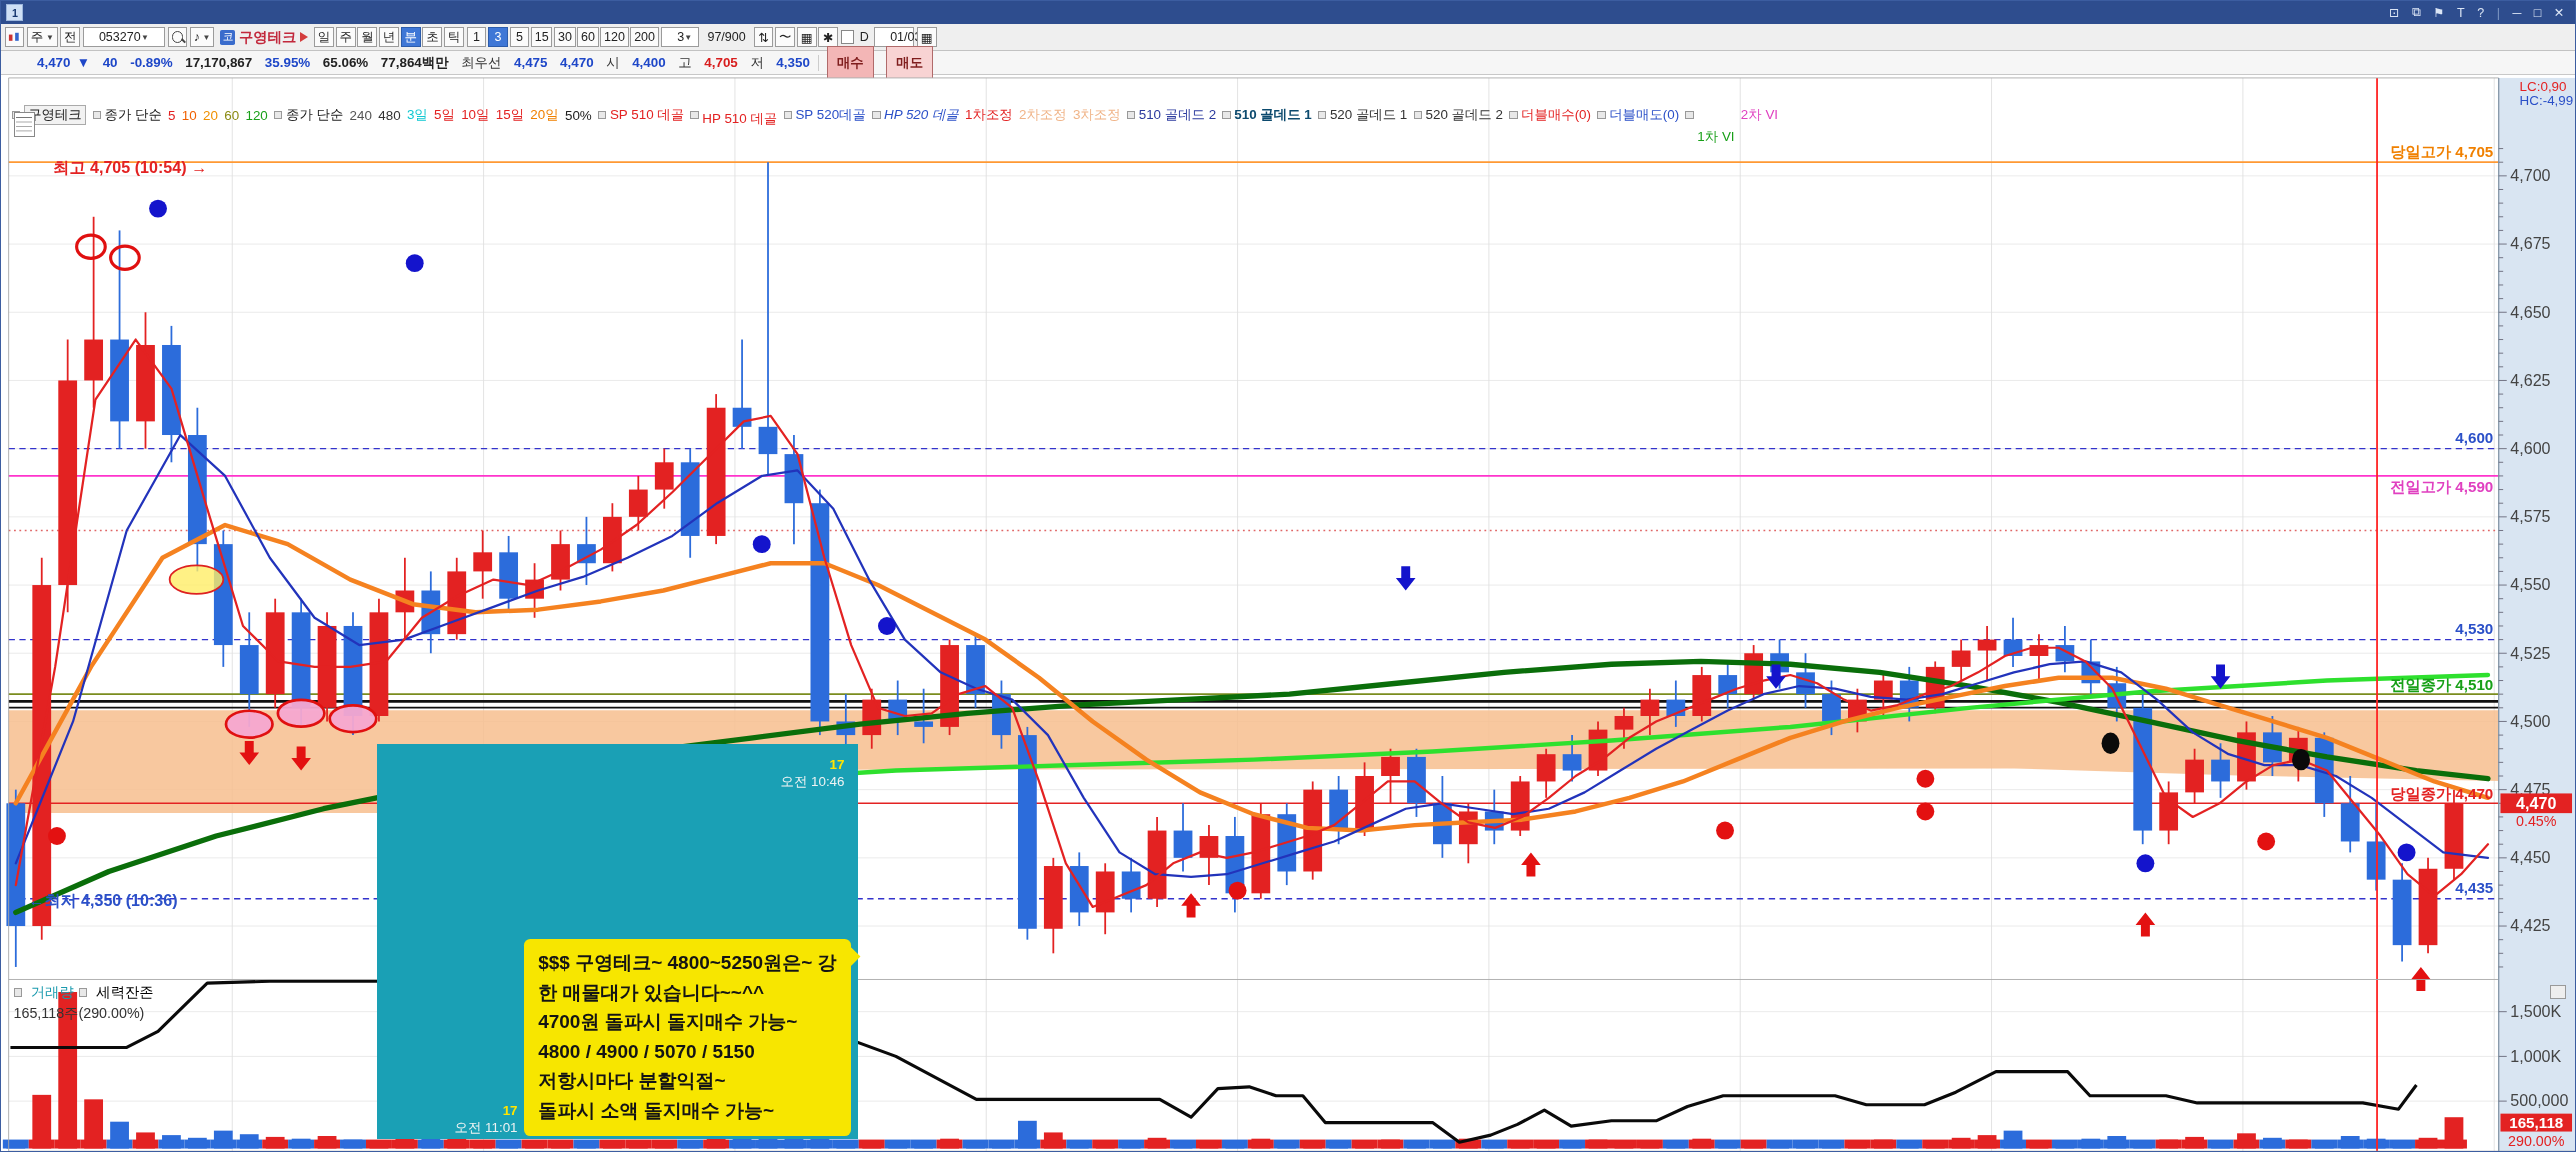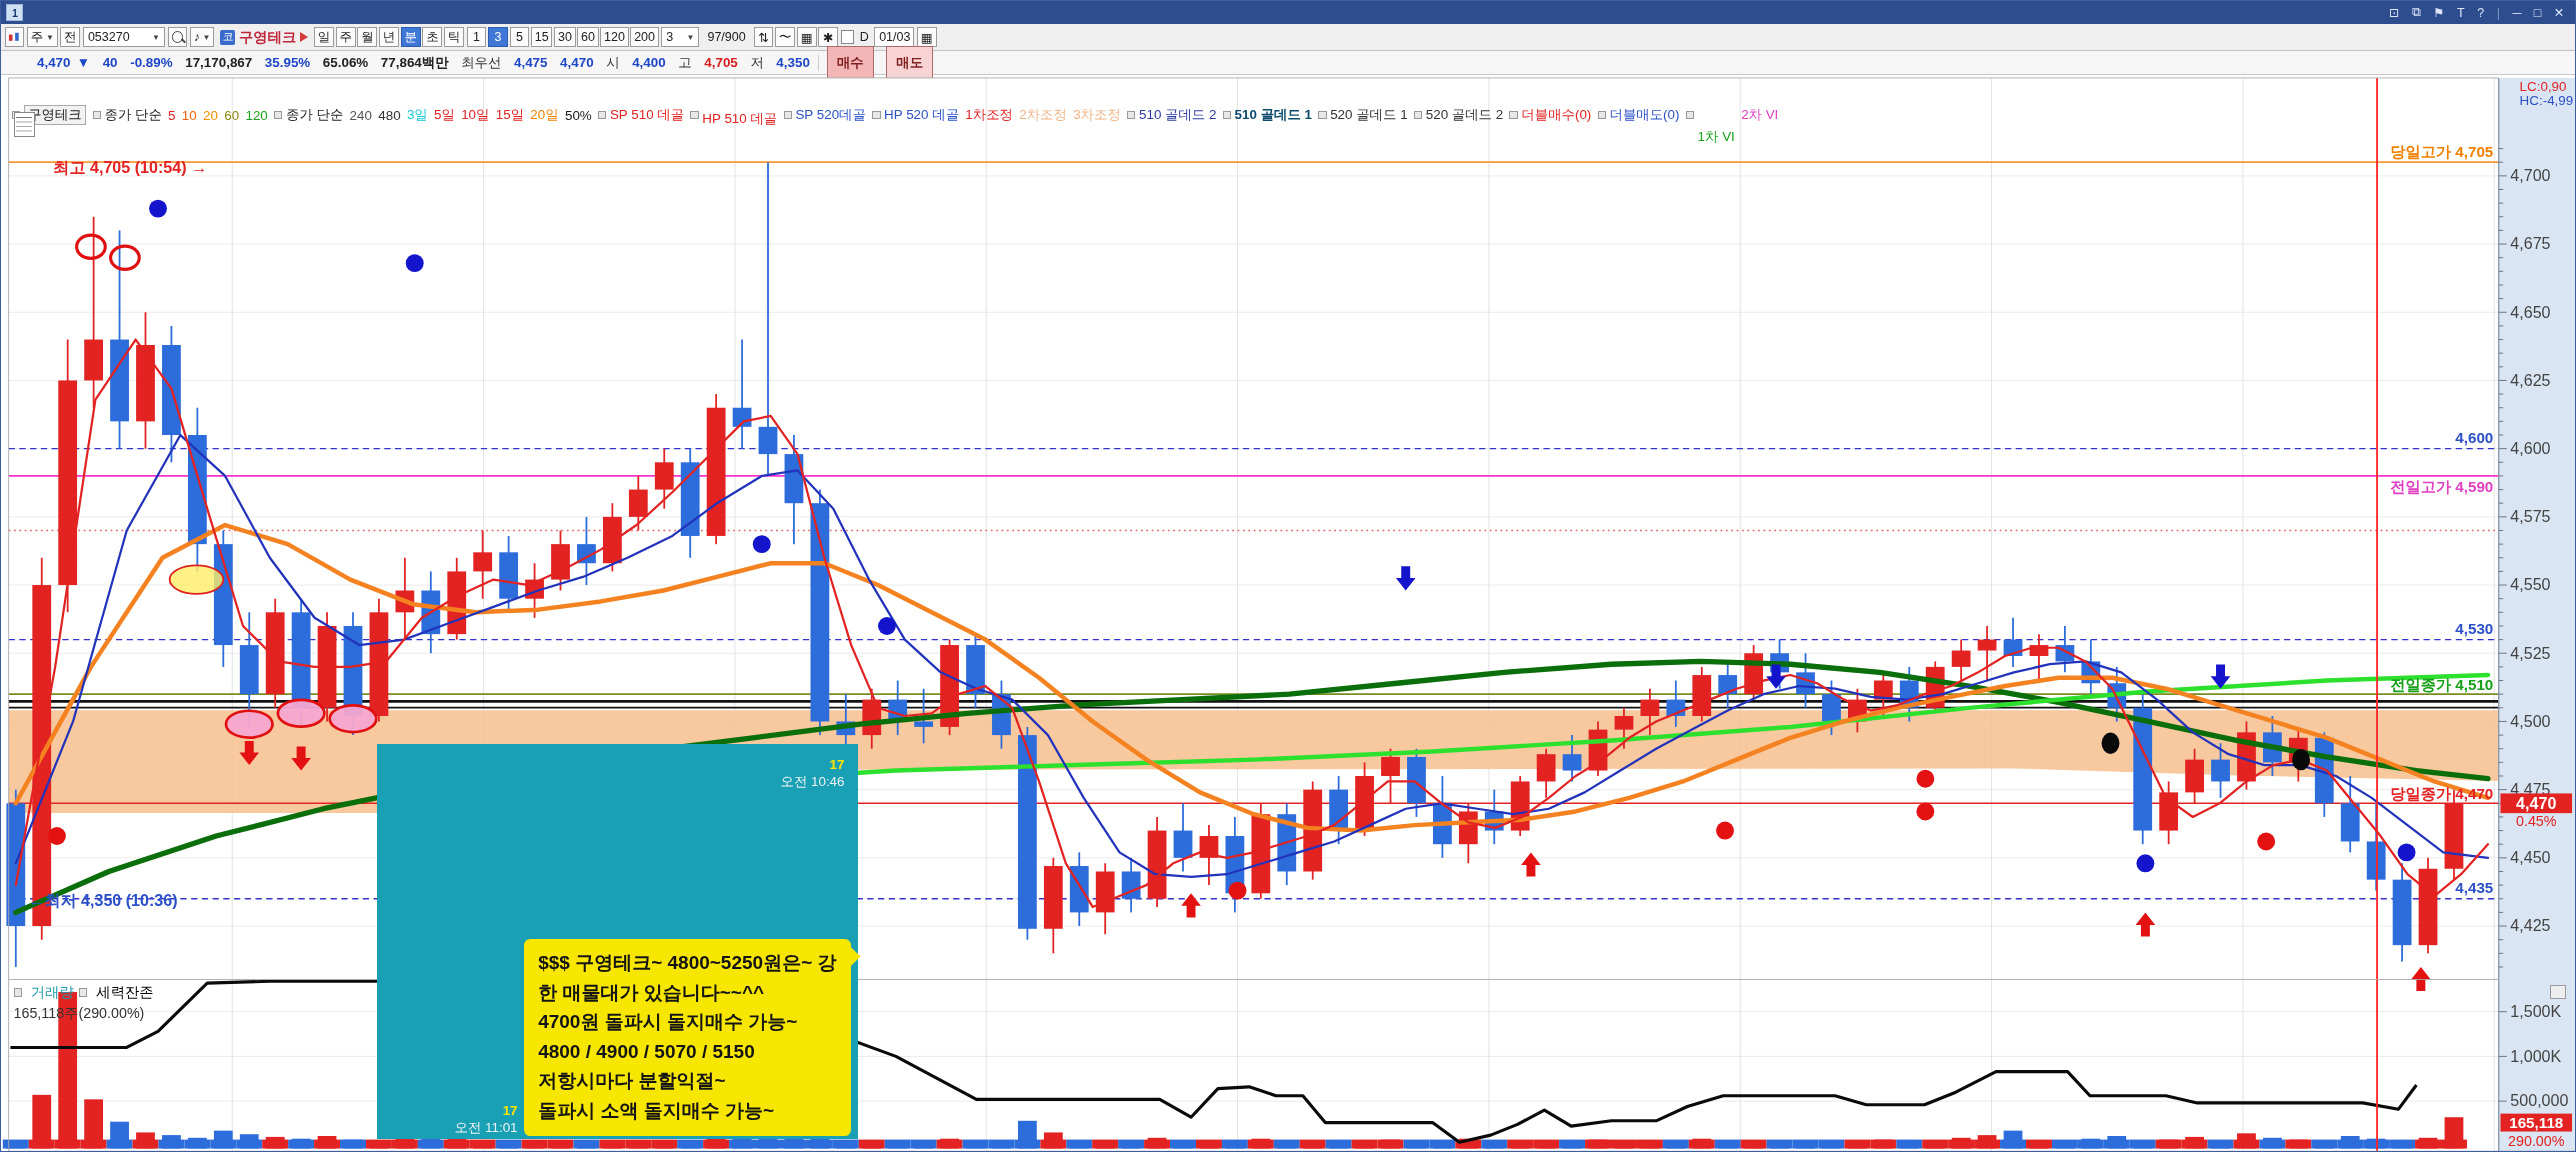--- a/index.html
+++ b/index.html
@@ -16,21 +16,21 @@
   #title-icons .win-icon{cursor:default;}
   #title-icons .sep{color:#7e96c4;}
   
   #toolbar{position:absolute;left:0;top:23px;width:100%;height:27px;background:#efefef;
            border-bottom:0.9px solid #c2c2c2;display:flex;align-items:center;gap:2.7px;
            padding-left:3.6px;font-size:12.5px;color:#222;box-sizing:border-box;}
   .tbtn{height:19.7px;min-width:19.7px;padding:0 2.7px;background:#fbfbfb;border:0.9px solid #9b9b9b;
         display:flex;align-items:center;justify-content:center;box-sizing:border-box;}
   .tbtn.active{background:#3f77d6;color:#fff;border-color:#2c5cab;}
   .tinput{height:19.7px;background:#fff;border:0.9px solid #9b9b9b;display:flex;align-items:center;
-          padding:0 4px;box-sizing:border-box;}
+          padding:0 15px;box-sizing:border-box;}
   .drop{font-size:8px;color:#444;margin-left:2.7px;}
   #stock-badge{display:flex;align-items:center;gap:3.6px;padding:0 3.6px;height:21.5px;}
   #market-icon{width:15px;height:15px;background:#3a6ccc;color:#fff;font-size:10.7px;display:flex;
                align-items:center;justify-content:center;border-radius:1.8px;}
   #stock-name{color:#c2283c;font-weight:bold;font-size:14.3px;}
   #pennant-icon{width:0;height:0;border-left:8px solid #d43c3c;border-top:5.4px solid transparent;border-bottom:5.4px solid transparent;}
   .mag-icon{position:relative;width:9.8px;height:9.8px;border:1.8px solid #444;border-radius:50%;display:inline-block;}
   .mag-icon:after{content:"";position:absolute;left:8px;top:8px;width:5.4px;height:1.8px;background:#444;transform:rotate(45deg);}
   #count-label{margin:0 5.4px;color:#222;}
   .chk{width:11.6px;height:11.6px;border:0.9px solid #888;background:#fff;display:inline-block;}
@@ -246,21 +246,21 @@
       <span class="leg-item">
         <span class="leg-sq"></span>
         <span style="color: rgb(227, 34, 34); margin-top: 8px;">HP 510 데골</span>
       </span>
       <span class="leg-item">
         <span class="leg-sq"></span>
         <span style="color: rgb(43, 80, 200);">SP 520데골</span>
       </span>
       <span class="leg-item">
         <span class="leg-sq"></span>
-        <span style="color: rgb(43, 80, 200);">HP 520 데골</span>
+        <span style="color: rgb(43, 80, 200); font-style: italic;">HP 520 데골</span>
       </span>
       <span class="leg-item">
         <span style="color: rgb(227, 34, 34);">1차조정</span>
       </span>
       <span class="leg-item">
         <span style="color: rgb(240, 180, 136);">2차조정</span>
       </span>
       <span class="leg-item">
         <span style="color: rgb(240, 180, 136);">3차조정</span>
       </span>

